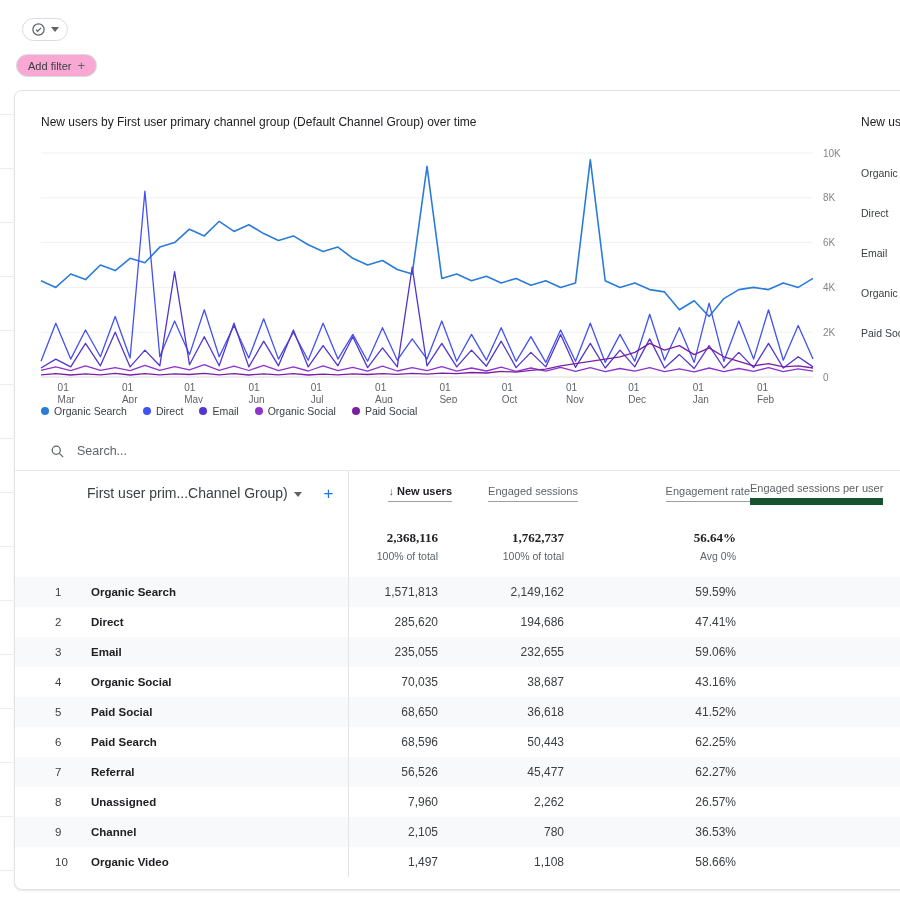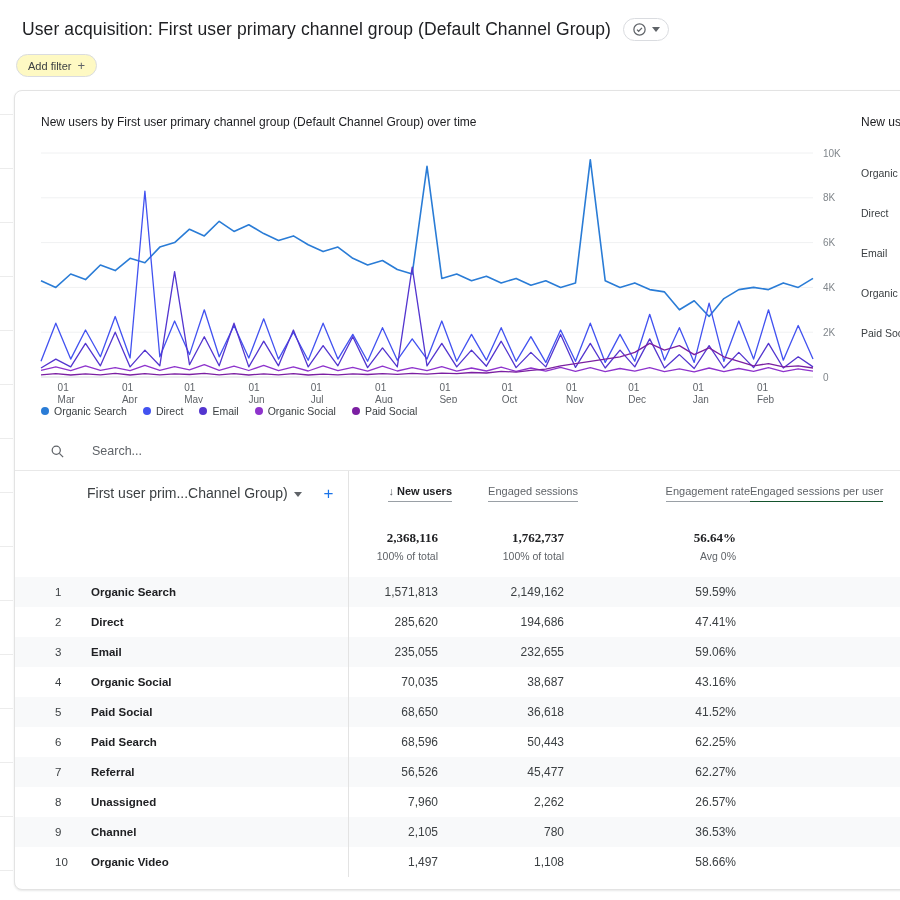--- a/index.html
+++ b/index.html
@@ -8,21 +8,21 @@
     background:repeating-linear-gradient(to bottom,#ffffff 0 53px,#ececec 53px 54px);}
   
   .page-header{padding:18px 0 0 22px;}
   .title-row{display:flex;align-items:center;gap:12px;}
   .page-title{font-size:17.5px;font-weight:400;margin:0;color:#202124;letter-spacing:.1px;}
   .status-badge{display:inline-flex;align-items:center;gap:5px;border:1px solid #dadce0;
     border-radius:13px;padding:3px 8px;background:#fff;cursor:pointer;}
   .chev{width:0;height:0;border-left:4px solid transparent;border-right:4px solid transparent;
     border-top:5px solid #5f6368;}
   .add-filter{display:inline-flex;align-items:center;gap:6px;margin:13px 0 0 -6px;border:1px solid #dadce0;
-    border-radius:14px;background:#fef9c3;padding:4px 11px;font-size:11px;color:#3c4043;cursor:pointer;
+    border-radius:14px;background:#f9a8d4;padding:4px 11px;font-size:11px;color:#3c4043;cursor:pointer;
     font-family:inherit;text-align:center;}
   .add-filter .plus{font-size:13px;color:#5f6368;line-height:1;}
   
   .report-card{position:absolute;top:90px;left:14px;width:1035px;height:798px;background:#fff;
     border:1px solid #e3e3e3;border-radius:8px;box-shadow:0 1px 2px rgba(60,64,67,.12);overflow:hidden;}
   .charts-row{display:flex;height:341px;overflow:hidden;}
   .line-chart-block{width:836px;flex:0 0 836px;}
   .chart-title{font-size:12px;color:#202124;margin:24px 0 0 26px;white-space:nowrap;}
   #timeseries-svg{display:block;margin-top:2px;}
   svg text{font-family:"Liberation Sans","DejaVu Sans",sans-serif;}
@@ -31,61 +31,60 @@
   .legend{display:flex;gap:16px;margin:2px 0 0 26px;align-items:center;}
   .legend-item{display:inline-flex;align-items:center;gap:5px;font-size:10.5px;color:#3c4043;cursor:pointer;}
   .legend-dot{width:8px;height:8px;border-radius:50%;display:inline-block;}
   .bar-chart-block{margin-left:10px;width:189px;overflow:visible;}
   .bar-chart-block .chart-title{margin-left:0;}
   .bar-rows{margin-top:24px;}
   .bar-row{height:40px;display:flex;align-items:center;}
   .bar-label{width:108px;font-size:10.5px;color:#3c4043;white-space:nowrap;flex:0 0 108px;}
   
   .search-row{height:38px;display:flex;align-items:center;padding-left:35px;border-bottom:1px solid #e8e8e8;}
-  .search-row input{border:0;outline:0;font-size:12.5px;color:#3c4043;width:320px;margin-left:25px;
+  .search-row input{border:0;outline:0;font-size:12.5px;color:#3c4043;width:320px;margin-left:10px;
     font-family:inherit;background:transparent;}
   .search-row input::placeholder{color:#5f6368;}
   
   .data-table{border-collapse:collapse;table-layout:fixed;width:1035px;font-size:12px;}
   .data-table th,.data-table td{padding:0;vertical-align:middle;}
   .data-table th:nth-child(2),.data-table td:nth-child(2){border-right:1px solid #e3e3e3;}
   thead tr{height:44px;}
   .dim-th{text-align:left;padding-left:4px;position:relative;font-weight:400;}
   .dim-label{font-size:14px;color:#3c4043;}
   .caret{display:inline-block;width:0;height:0;border-left:4px solid transparent;
     border-right:4px solid transparent;border-top:5px solid #5f6368;margin-left:6px;vertical-align:middle;}
   .add-dim{position:absolute;right:12px;top:50%;transform:translateY(-50%);border:0;background:none;
     color:#1a73e8;font-size:17px;cursor:pointer;line-height:1;font-family:inherit;padding:0 2px;}
   .num-th{text-align:right;padding-right:14px;font-weight:400;}
   .num-th .th-inner{display:inline-block;font-size:11px;color:#5f6368;border-bottom:1px solid #9aa0a6;
     padding-bottom:4px;white-space:nowrap;cursor:pointer;}
   .num-th.sorted .th-inner{color:#202124;font-weight:700;}
   .sort-arrow{font-size:11px;margin-right:3px;color:#5f6368;font-weight:400;}
   .last-th{text-align:left;padding-left:48px;font-weight:400;}
-  .last-th .th-inner{display:inline-block;font-size:11px;color:#5f6368;border-bottom:1px solid #14532d;
+  .last-th .th-inner{display:inline-block;font-size:11px;color:#5f6368;border-bottom:7px solid #14532d;
     padding-bottom:4px;white-space:nowrap;cursor:pointer;}
   tbody.totals tr{height:62px;}
   tbody.totals td{vertical-align:middle;}
   .tot-val{font-size:13px;font-weight:700;color:#202124;text-align:right;padding-right:14px;font-family:Liberation Serif, serif;}
   .tot-sub{font-size:10.5px;color:#5f6368;text-align:right;padding-right:14px;margin-top:4px;}
   tbody.rows tr{height:30px;}
   tbody.rows tr:nth-child(odd){background:#f8f9fa;}
   td.rank{padding-left:40px;font-size:11.5px;color:#3c4043;}
   td.chan{padding-left:4px;font-weight:700;font-size:11.5px;color:#202124;}
   td.num{text-align:right;padding-right:14px;color:#3c4043;}
   .c0{width:72px;}.c1{width:261px;}.c2{width:104px;}.c3{width:126px;}.c4{width:172px;}.c5{width:300px;}
 </style>
 </head>
 <body>
 
 <div class="left-rail"></div>
 
 <header class="page-header">
   <div class="title-row">
-    <h1 class="page-title">User acquisition: First user primary channel group (Default Channel Group)</h1>
     <div class="status-badge">
       <svg width="15" height="15" viewBox="0 0 24 24">
         <circle cx="12" cy="12" r="9" fill="none" stroke="#5f6368" stroke-width="2"></circle>
         <path d="M8 12.2l2.6 2.6L16 9.4" fill="none" stroke="#5f6368" stroke-width="2"></path>
       </svg>
       <span class="chev"></span>
     </div>
   </div>
   <button class="add-filter">
     <span>Add filter</span>

